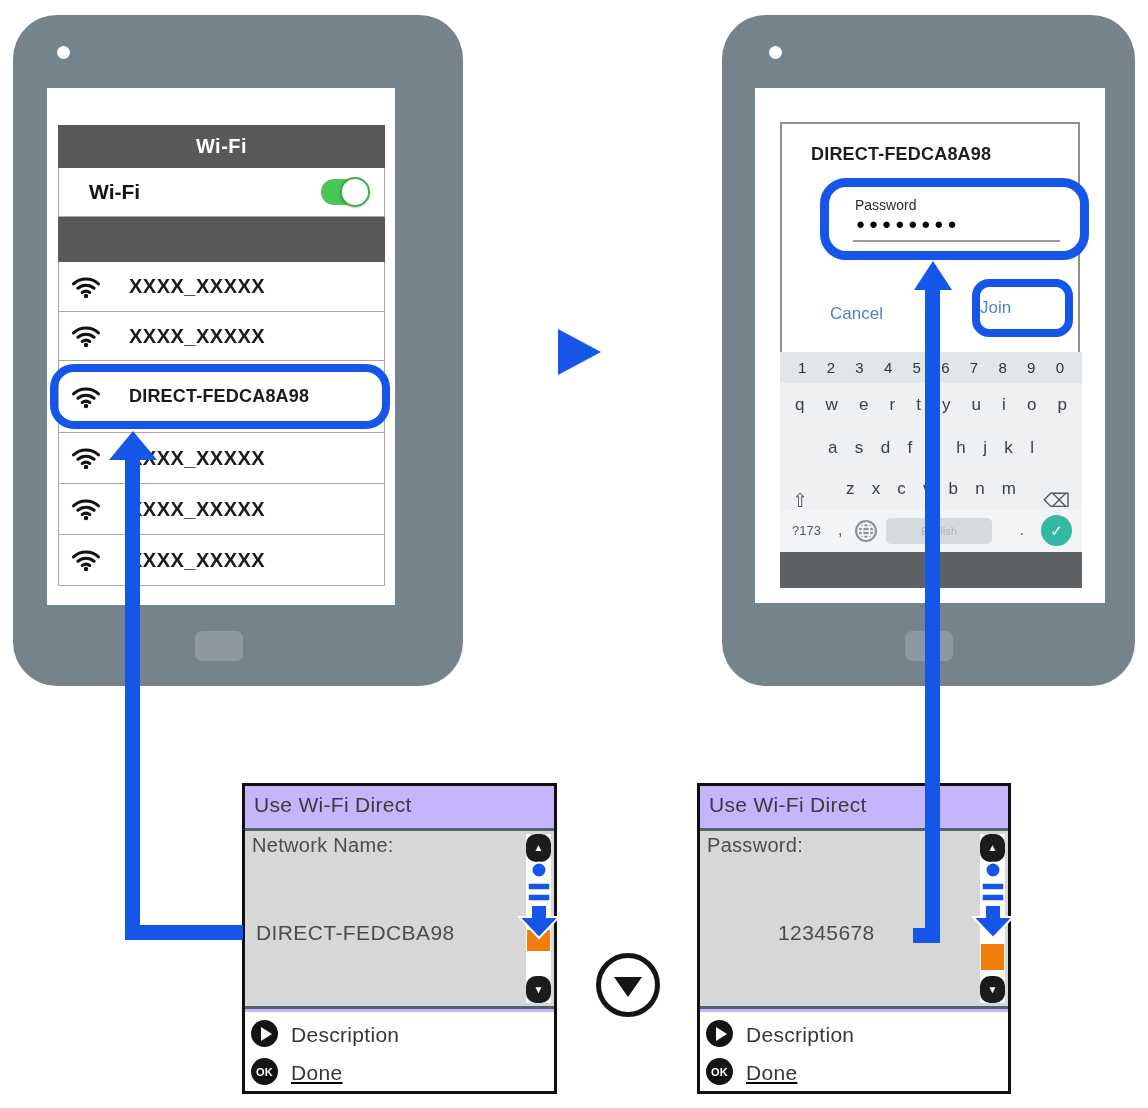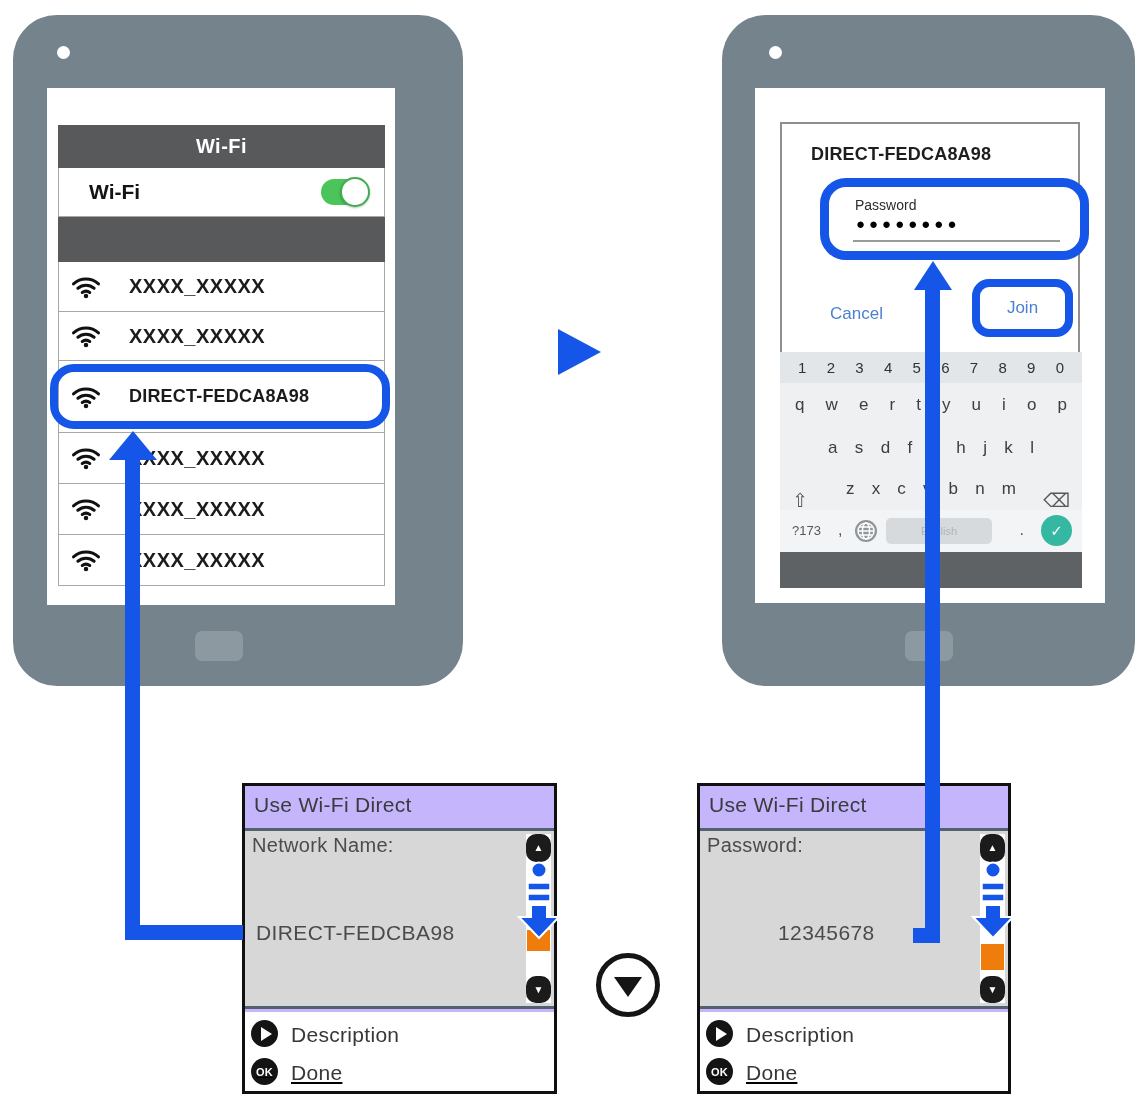--- a/index.html
+++ b/index.html
@@ -51,21 +51,21 @@
   .dialog{position:absolute;left:25px;top:34px;width:300px;height:230px;background:#fff;
     border:2px solid #8f8f8f;border-bottom:none;}
   .dlg-title{position:absolute;left:29px;top:20px;font-size:18px;font-weight:600;color:#1e1e1e;letter-spacing:.2px;}
   .pw-box{position:absolute;left:-6px;top:54px;width:269px;height:82px;background:#fff;
     border:9px solid var(--blue);border-radius:26px;margin-left:44px;}
   .pw-label{position:absolute;left:26px;top:10px;font-size:14px;color:#2b2b2b;}
   .pw-dots{position:absolute;left:27px;top:28px;font-size:15px;font-weight:700;letter-spacing:4px;color:#000;}
   .pw-line{position:absolute;left:24px;right:20px;bottom:9px;height:2px;background:#9b9b9b;}
   .btn-cancel{position:absolute;left:48px;top:180px;font-size:17px;color:#4c80d0;}
   .join-box{position:absolute;left:190px;top:155px;width:101px;height:58px;border:8px solid var(--blue);
-    border-radius:17px;display:flex;align-items:center;justify-content:center;}
+    border-radius:17px;display:flex;align-items:center;}
   .btn-join{font-size:17px;color:#4c80d0;}
 
   
   .keyboard{position:absolute;left:25px;top:264px;width:302px;height:200px;background:var(--kb-bg);}
   .krow{position:absolute;left:0;right:0;display:flex;align-items:center;justify-content:space-between;}
   .krow-num{top:0;height:31px;background:#e3e6e9;padding:0 18px;}
   .krow-num .key{font-size:15px;color:#2f3337;}
   .krow-q{top:31px;height:44px;padding:0 15px;}
   .krow-a{top:75px;height:41px;padding:0 48px;}
   .krow-z{top:116px;height:42px;padding:0 66px;}

